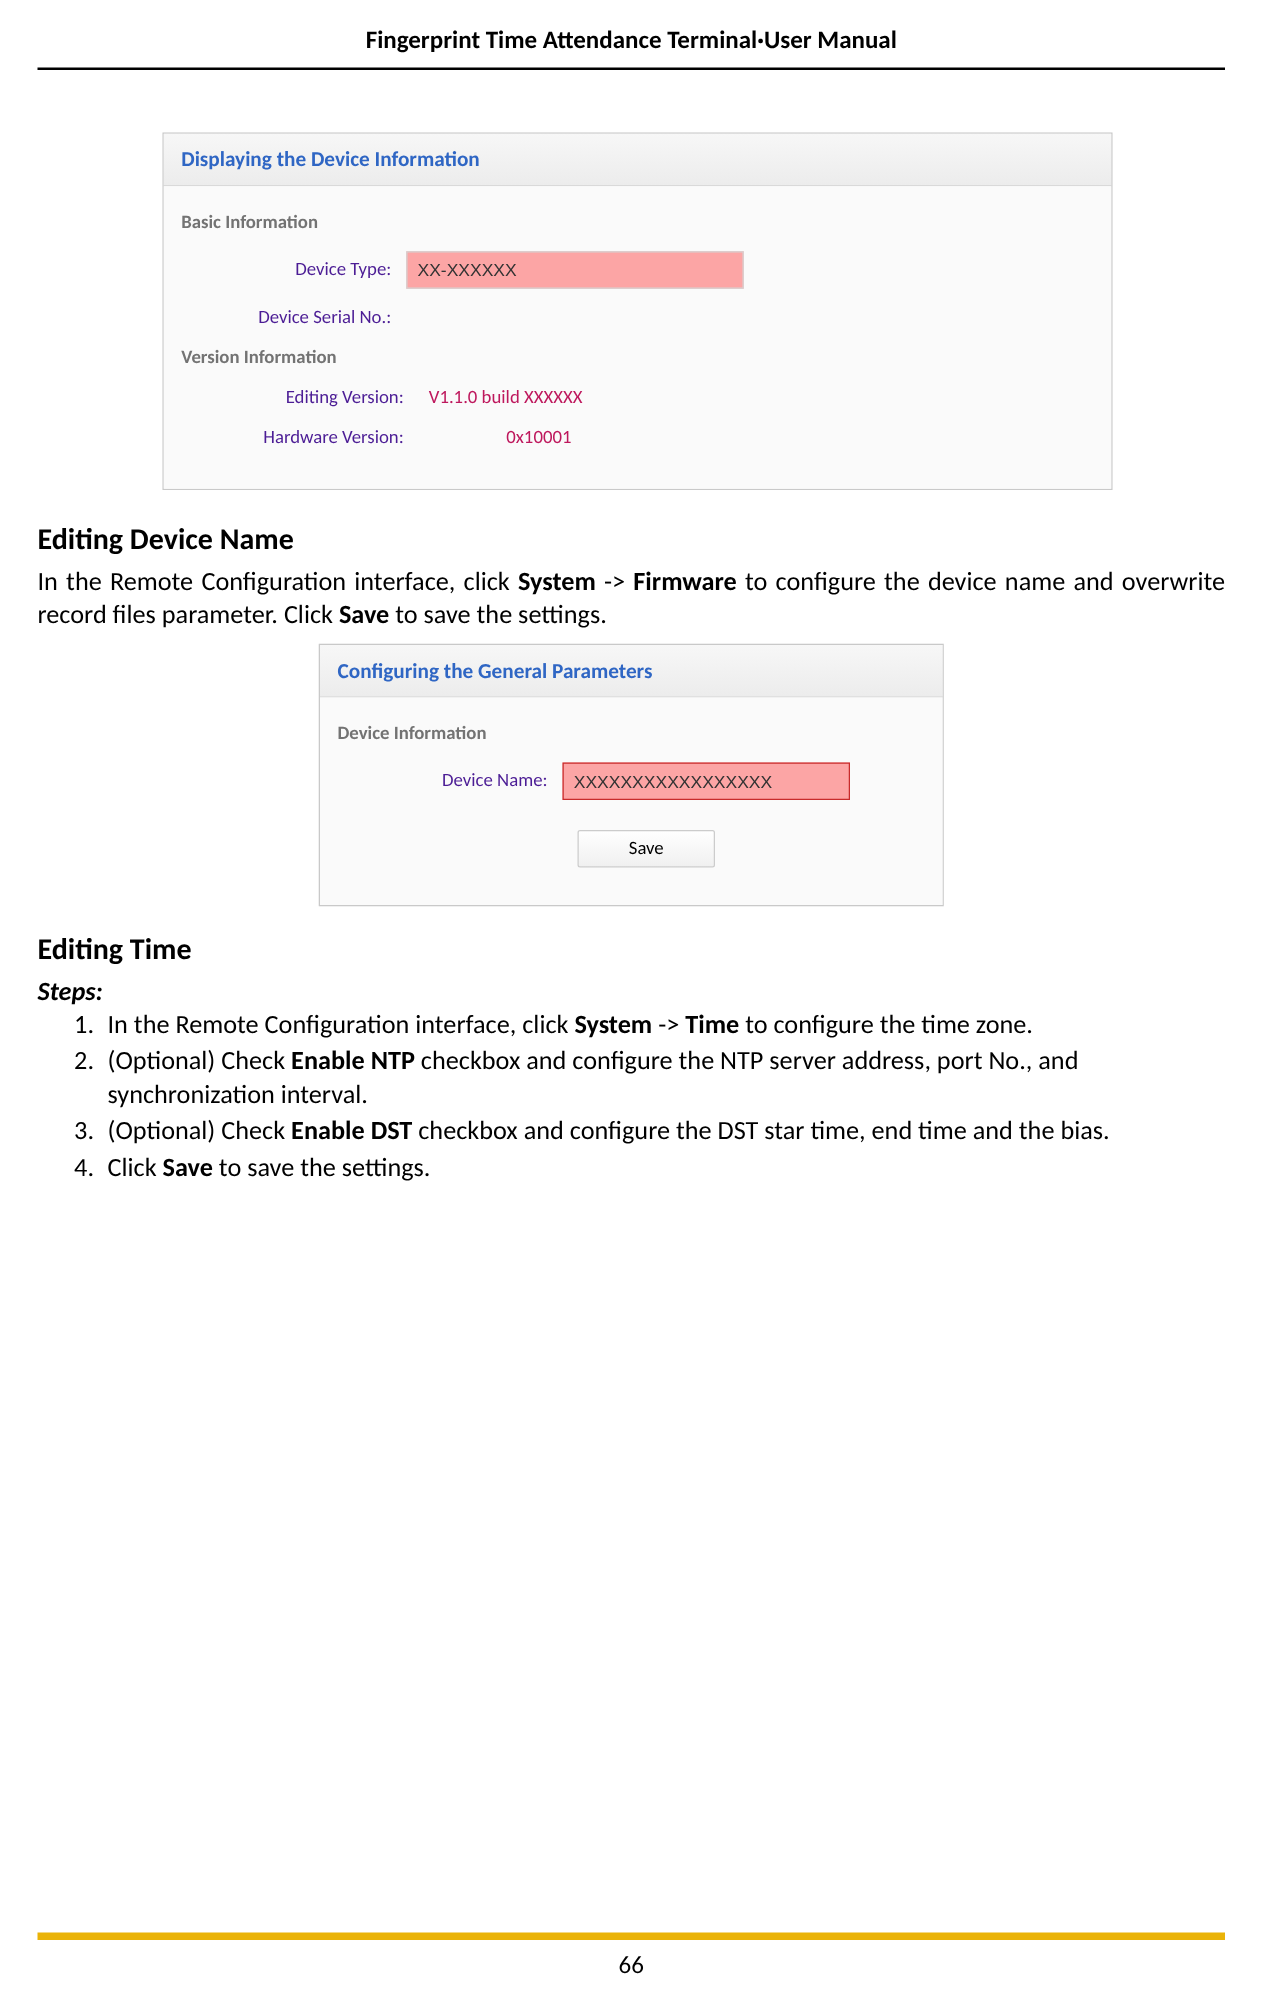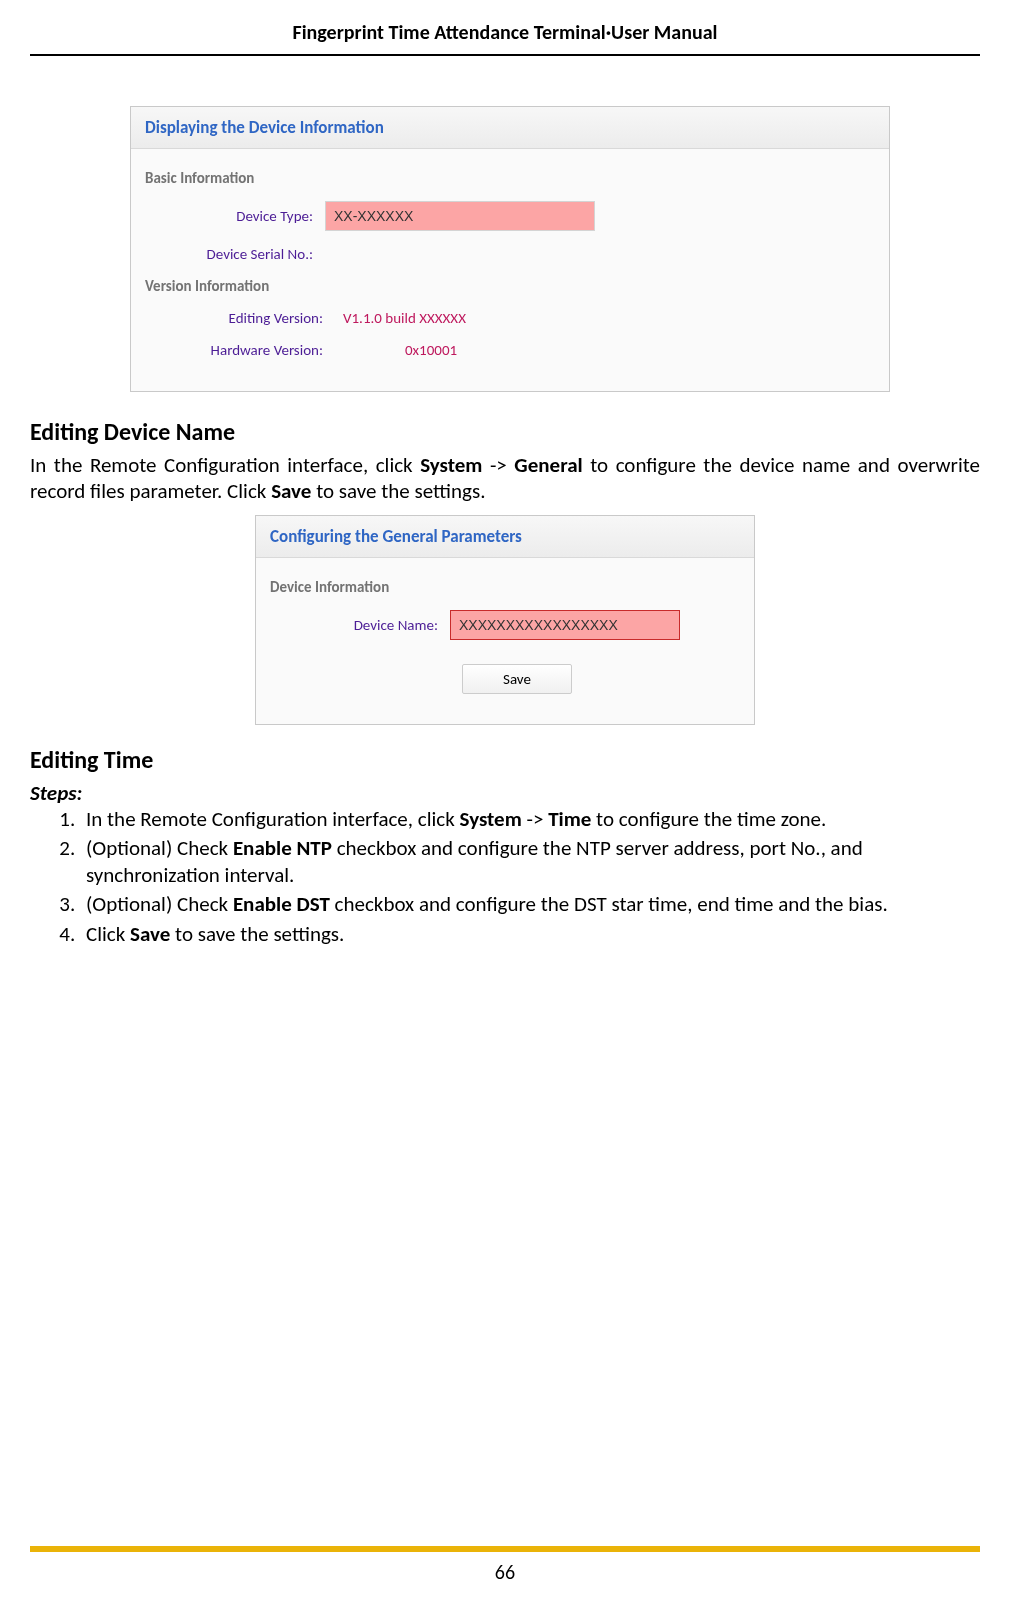--- a/index.html
+++ b/index.html
@@ -153,21 +153,21 @@
     </div>
     <div class="form-row">
       <div class="form-label" style="width:190px">Hardware Version:</div>
       <div class="static-value" style="padding-left:70px">0x10001</div>
     </div>
   </div>
 </div>
 
 <div class="doc-h2">Editing Device Name</div>
 <p class="doc-para">
-  <span>In the Remote Configuration interface, click </span><span class="bold">System</span><span> -&gt; </span><span class="bold">General</span><span> to configure the device name and overwrite record files parameter. Click </span><span class="bold">Save</span><span> to save the settings.</span>
+  <span>In the Remote Configuration interface, click </span><span class="bold">System</span><span> -&gt; </span><span class="bold">Firmware</span><span> to configure the device name and overwrite record files parameter. Click </span><span class="bold">Save</span><span> to save the settings.</span>
 </p>
 
 <div class="screenshot-panel panel2">
   <div class="panel-title">Configuring the General Parameters</div>
   <div class="panel-body" style="padding-bottom:30px">
     <div class="section-label">Device Information</div>
     <div class="form-row">
       <div class="form-label" style="width:180px">Device Name:</div>
       <input class="form-input redborder" value="XXXXXXXXXXXXXXXXX" style="">
     </div>

